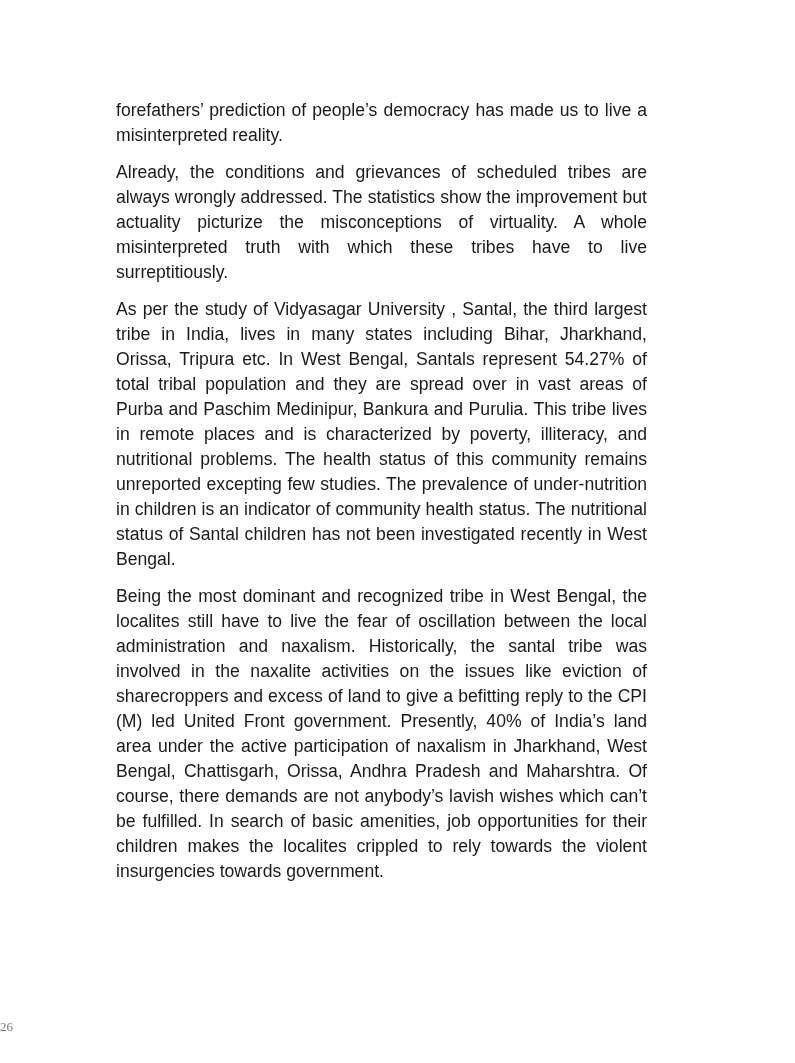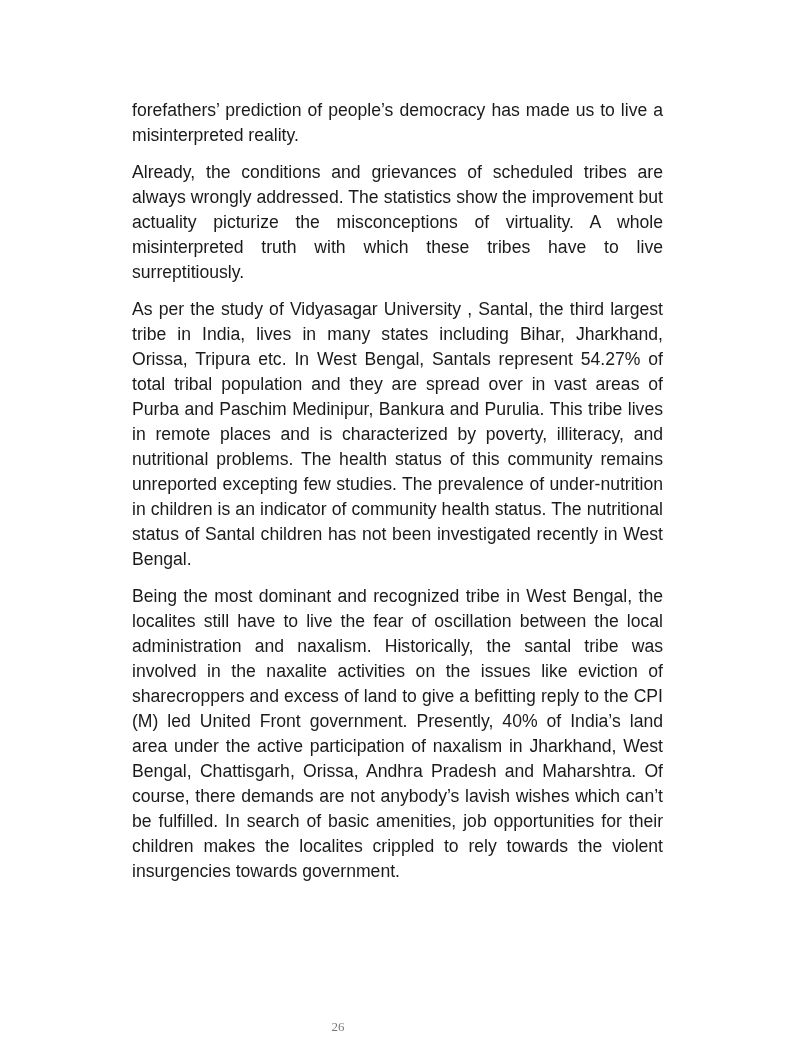--- a/index.html
+++ b/index.html
@@ -8,21 +8,21 @@
       background: #ffffff;
     }
     body {
       width: 795px;
       height: 1063px;
       position: relative;
       overflow: hidden;
     }
     .page {
       position: absolute;
-      left: 132px;
+      left: 116px;
       top: 98px;
       width: 531px;
       color: #1a1a1a;
       font-family: "Liberation Sans", sans-serif;
       font-size: 17.6px;
       line-height: 25px;
     }
     .para {
       margin: 0 0 12px 0;
       text-align: justify;
@@ -33,21 +33,21 @@
       margin: 14px 0 0 0;
       font-weight: bold;
       font-size: 17.6px;
       line-height: 25px;
     }
     .page-number {
       position: absolute;
       left: 0;
       width: 676px;
       top: 1019px;
-      text-align: center;
+      text-align: left;
       font-family: "Liberation Serif", serif;
       font-size: 13px;
       color: #777777;
     }
   </style>
 </head>
 <body>
 
 <div class="page">
   <p class="para">forefathers’ prediction of people’s democracy has made us to live a misinterpreted reality.</p>

